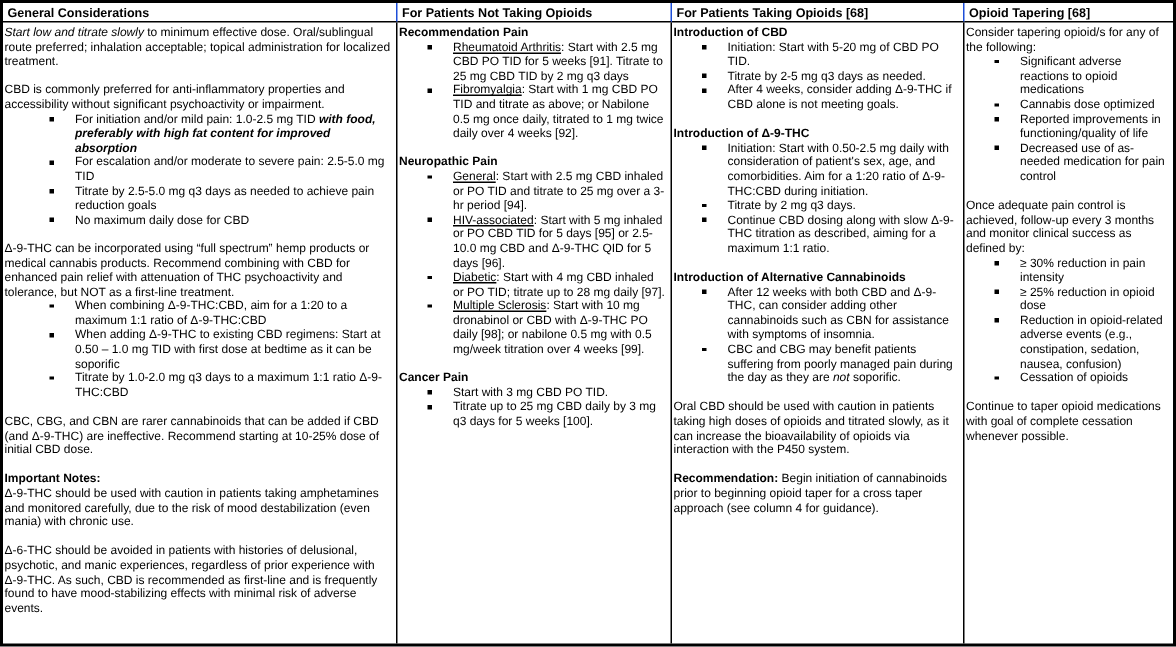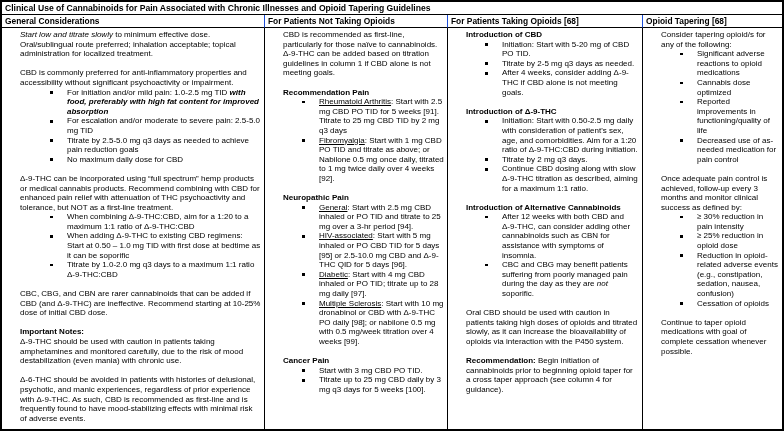--- a/index.html
+++ b/index.html
@@ -26,21 +26,21 @@
     min-height:0;
   }
   .hcell {
     font-weight:bold; font-size:8.4px; line-height:12px;
     padding:0 3px; border-bottom:1px solid #000; border-right:1px solid #1d4ed8;
     white-space:nowrap; overflow:hidden;
   }
   .hcell.last { border-right:none; }
   .bcell {
     font-size:8px; line-height:9.6px;
-    padding:2px 3px 0 18px;
+    padding:2px 3px 0 1px;
     border-right:1px solid #000;
     overflow:hidden;
   }
   .bcell.last { border-right:none; }
   .para, .subhead { margin-top:9.6px; }
   .subhead { font-weight:bold; }
   .bcell > :first-child { margin-top:0; }
   .subhead + .para { margin-top:0; }
   ul { list-style:none; margin:0; padding:0; }
   li { position:relative; padding-left:23px; margin-left:13px; }
@@ -50,21 +50,20 @@
     width:2.6px; height:2.6px; background:#000;
   }
   .b { font-weight:bold; }
   .i { font-style:italic; }
   .u { text-decoration:underline; }
 </style>
 </head>
 <body>
 
 <div class="table">
-  <div class="title-row">Clinical Use of Cannabinoids for Pain Associated with Chronic Illnesses and Opioid Tapering Guidelines</div>
   <div class="grid">
     <div class="hcell">General Considerations</div>
     <div class="hcell">For Patients Not Taking Opioids</div>
     <div class="hcell">For Patients Taking Opioids [68]</div>
     <div class="hcell last">Opioid Tapering [68]</div>
     <div class="bcell" data-col="0">
         <div class="para"><span class="i">Start low and titrate slowly</span><span> to minimum effective dose. Oral/sublingual route preferred; inhalation acceptable; topical administration for localized treatment.</span></div>
         <div class="para"><span>CBD is commonly preferred for anti-inflammatory properties and accessibility without significant psychoactivity or impairment.</span></div>
         <ul>
           <li><span>For initiation and/or mild pain: 1.0-2.5 mg TID </span><span class="b i">with food, preferably with high fat content for improved absorption</span></li>
@@ -77,21 +76,20 @@
           <li><span>When combining Δ-9-THC:CBD, aim for a 1:20 to a maximum 1:1 ratio of Δ-9-THC:CBD</span></li>
           <li><span>When adding Δ-9-THC to existing CBD regimens: Start at 0.50 – 1.0 mg TID with first dose at bedtime as it can be soporific</span></li>
           <li><span>Titrate by 1.0-2.0 mg q3 days to a maximum 1:1 ratio Δ-9-THC:CBD</span></li>
         </ul>
         <div class="para"><span>CBC, CBG, and CBN are rarer cannabinoids that can be added if CBD (and Δ-9-THC) are ineffective. Recommend starting at 10-25% dose of initial CBD dose.</span></div>
         <div class="subhead">Important Notes:</div>
         <div class="para"><span>Δ-9-THC should be used with caution in patients taking amphetamines and monitored carefully, due to the risk of mood destabilization (even mania) with chronic use.</span></div>
         <div class="para"><span>Δ-6-THC should be avoided in patients with histories of delusional, psychotic, and manic experiences, regardless of prior experience with Δ-9-THC. As such, CBD is recommended as first-line and is frequently found to have mood-stabilizing effects with minimal risk of adverse events.</span></div>
       </div>
     <div class="bcell" data-col="1">
-        <div class="para"><span>CBD is recommended as first-line, particularly for those naïve to cannabinoids. Δ-9-THC can be added based on titration guidelines in column 1 if CBD alone is not meeting goals.</span></div>
         <div class="subhead">Recommendation Pain</div>
         <ul>
           <li><span class="u">Rheumatoid Arthritis</span><span>: Start with 2.5 mg CBD PO TID for 5 weeks [91]. Titrate to 25 mg CBD TID by 2 mg q3 days</span></li>
           <li><span class="u">Fibromyalgia</span><span>: Start with 1 mg CBD PO TID and titrate as above; or Nabilone 0.5 mg once daily, titrated to 1 mg twice daily over 4 weeks [92].</span></li>
         </ul>
         <div class="subhead">Neuropathic Pain</div>
         <ul>
           <li><span class="u">General</span><span>: Start with 2.5 mg CBD inhaled or PO TID and titrate to 25 mg over a 3-hr period [94].</span></li>
           <li><span class="u">HIV-associated</span><span>: Start with 5 mg inhaled or PO CBD TID for 5 days [95] or 2.5-10.0 mg CBD and Δ-9-THC QID for 5 days [96].</span></li>
           <li><span class="u">Diabetic</span><span>: Start with 4 mg CBD inhaled or PO TID; titrate up to 28 mg daily [97].</span></li>

